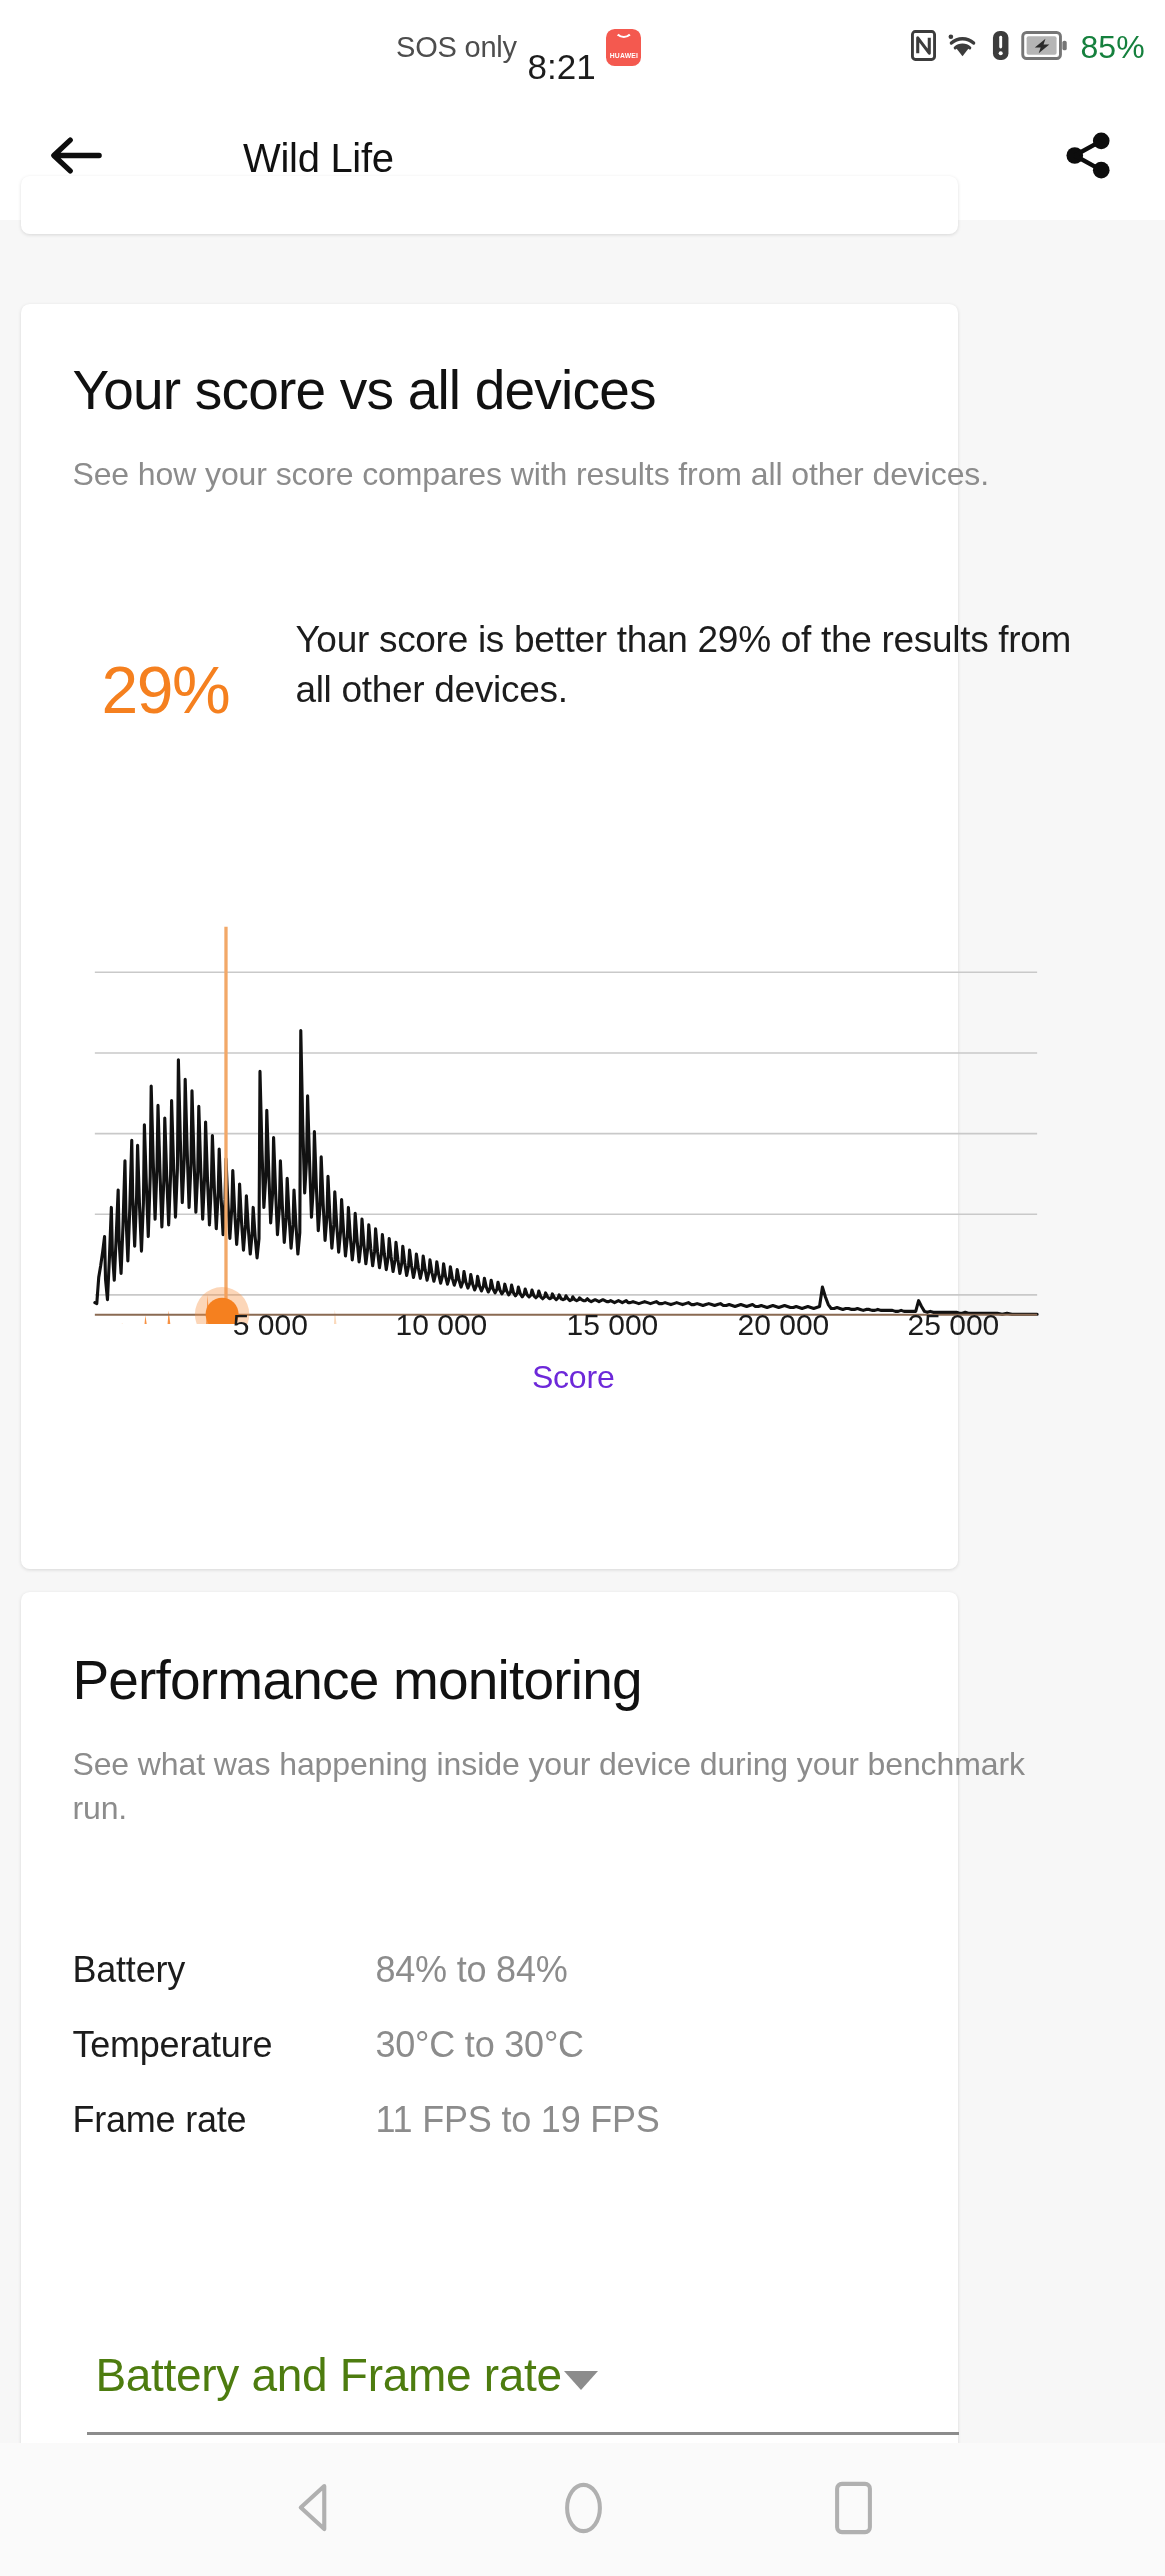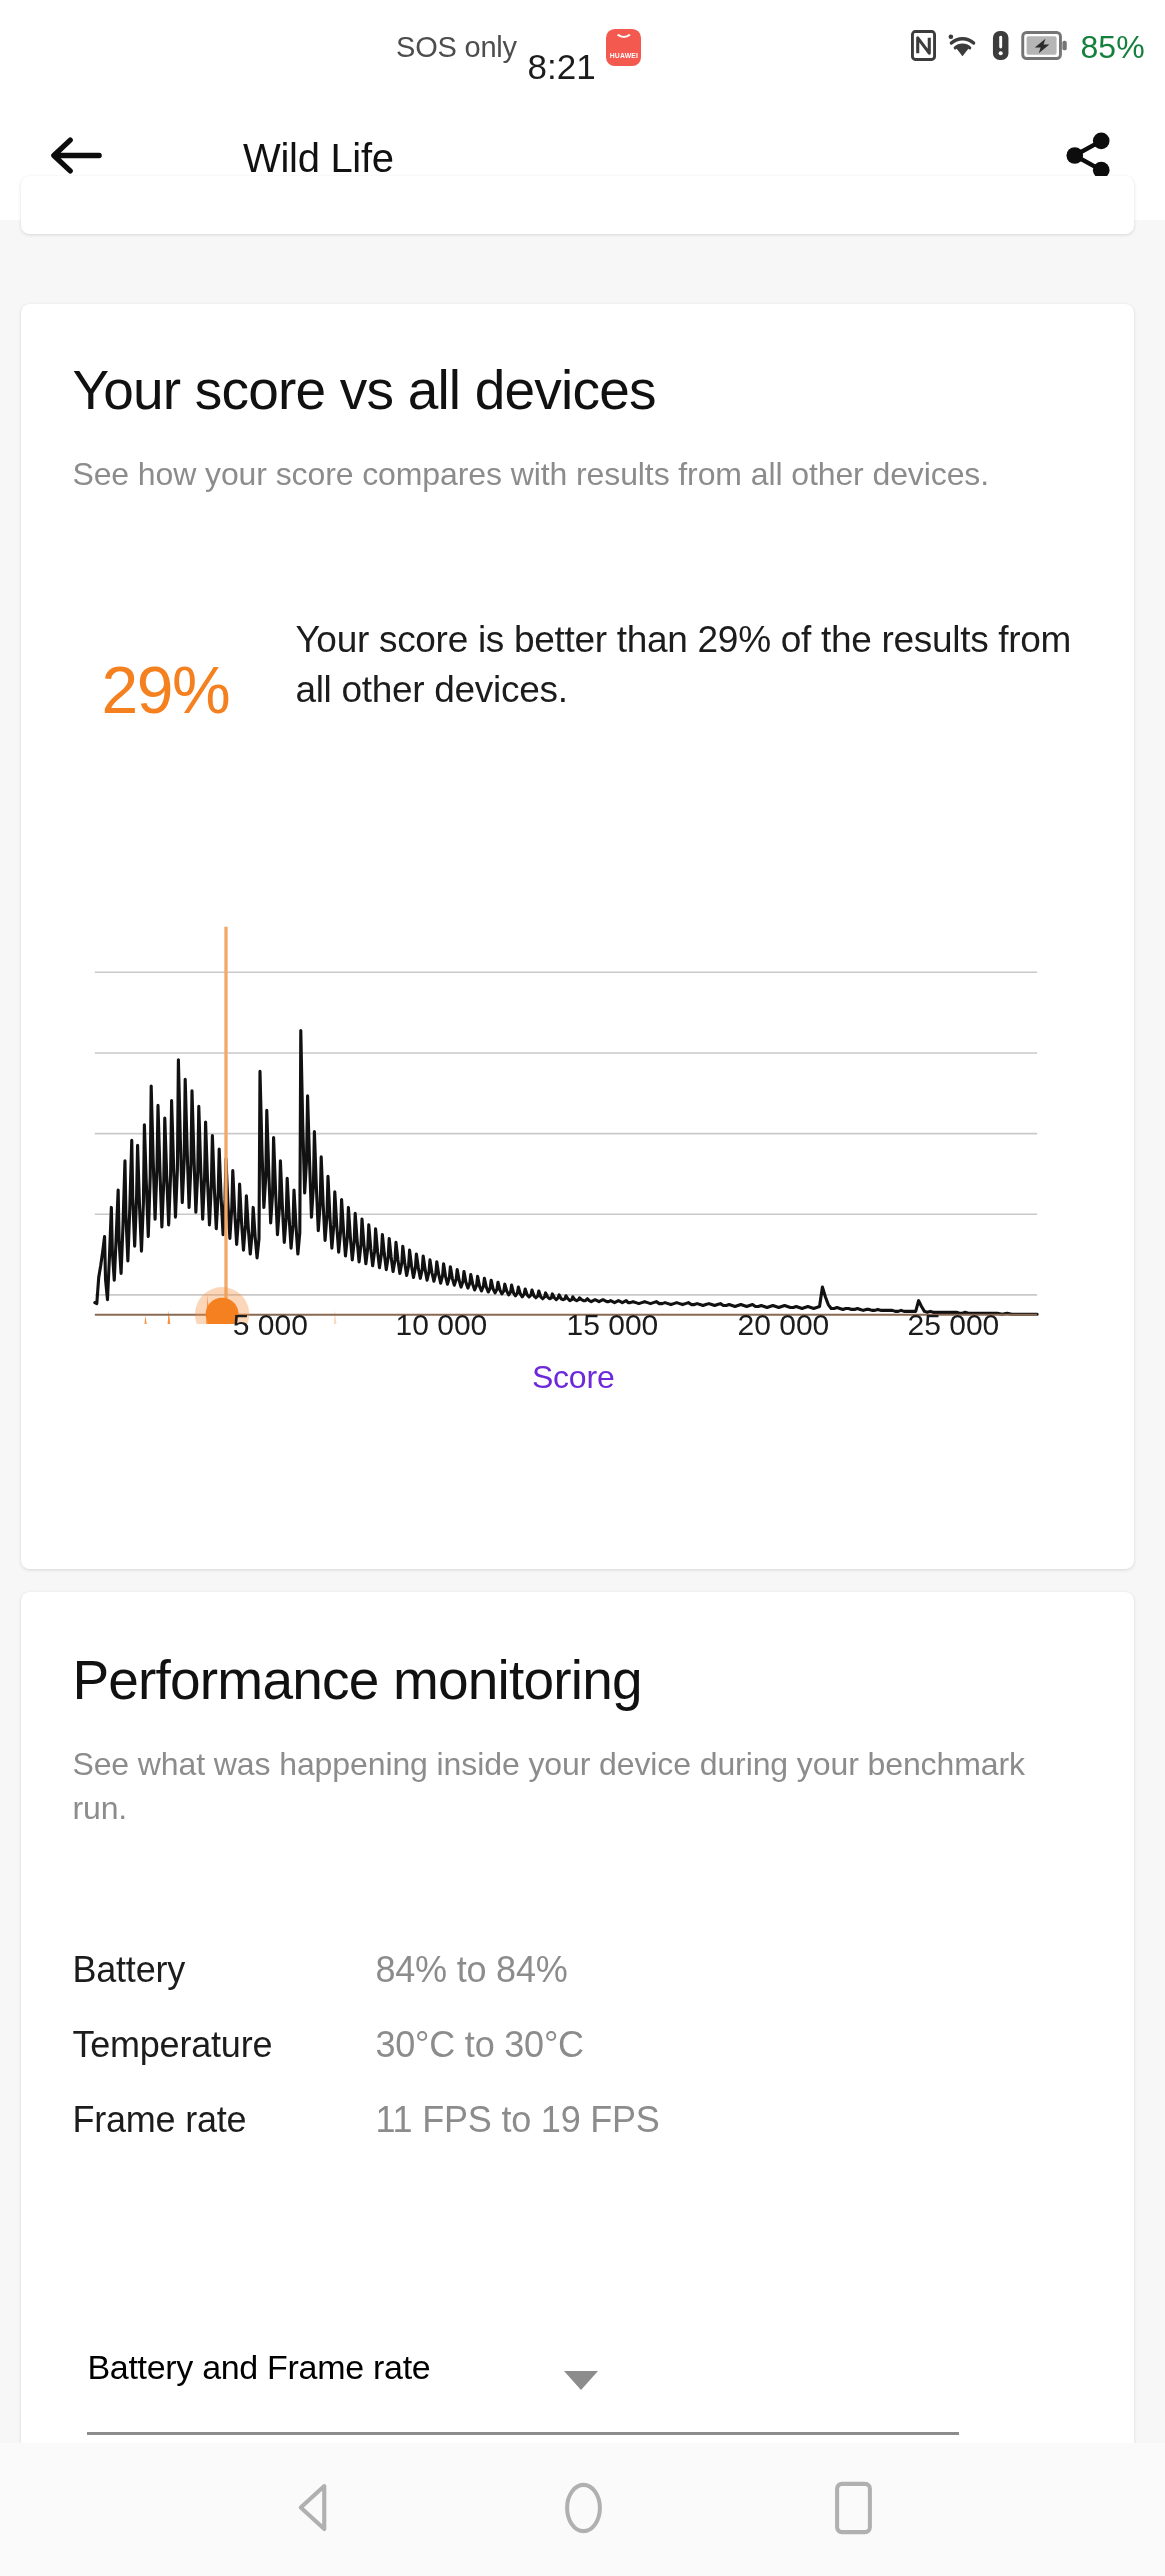--- a/index.html
+++ b/index.html
@@ -59,21 +59,21 @@
   }
   .share-btn{
     position:absolute; right:47px; top:50%; transform:translateY(-50%);
     width:62px; height:62px; display:flex; align-items:center; justify-content:center;
   }
 
   
   .scroll-area{ position:absolute; top:220px; left:0; width:1166px; height:2222px; background:#f7f7f7; }
 
   .card{
-    position:absolute; left:21.4px; width:1113px;
+    position:absolute; left:21.4px; width:937px;
     background:#ffffff; border-radius:8.7px;
     box-shadow:0 1px 3.9px rgba(0,0,0,0.13);
   }
   .card-partial{ top:-44px; height:58px; }
   .card-score{ top:84px; height:1265px; }
   .card-perf{ top:1372px; height:903px; }
 
   .card-h1{
     position:absolute; left:51px; font-size:55px; color:#111111;
     letter-spacing:-0.8px; white-space:nowrap;
@@ -121,21 +121,21 @@
   .stat-value{
     position:absolute; left:303px; top:0; font-size:36px; color:#8c8c8c;
     letter-spacing:-0.2px; white-space:nowrap;
   }
 
   .dropdown{
     position:absolute; left:66px; top:746px; width:872px; height:97px;
     border-bottom:3.9px solid #8c8c8c;
   }
   .dd-label{
-    position:absolute; left:0; top:9.7px; font-size:34px; color:#000000;
+    position:absolute; left:8px; top:9.7px; font-size:46px; color:#4d7c0f;
     letter-spacing:-0.3px; white-space:nowrap;
   }
   .dd-caret{
     position:absolute; right:361px; top:33px;
     width:0; height:0; border-left:17.5px solid transparent;
     border-right:17.5px solid transparent; border-top:19.4px solid #8c8c8c;
   }
 
   
   .navbar{

